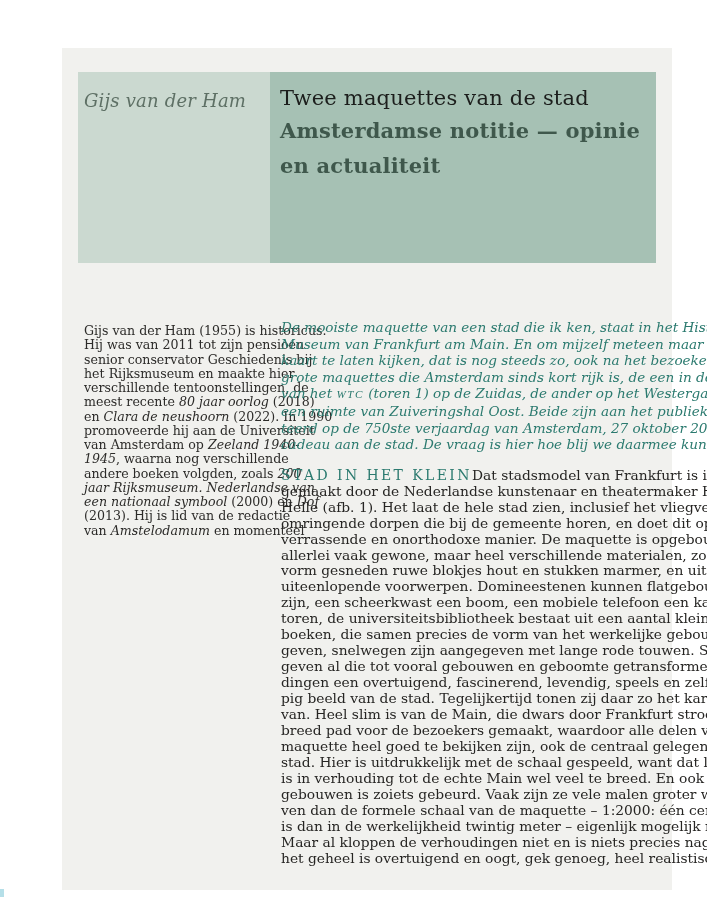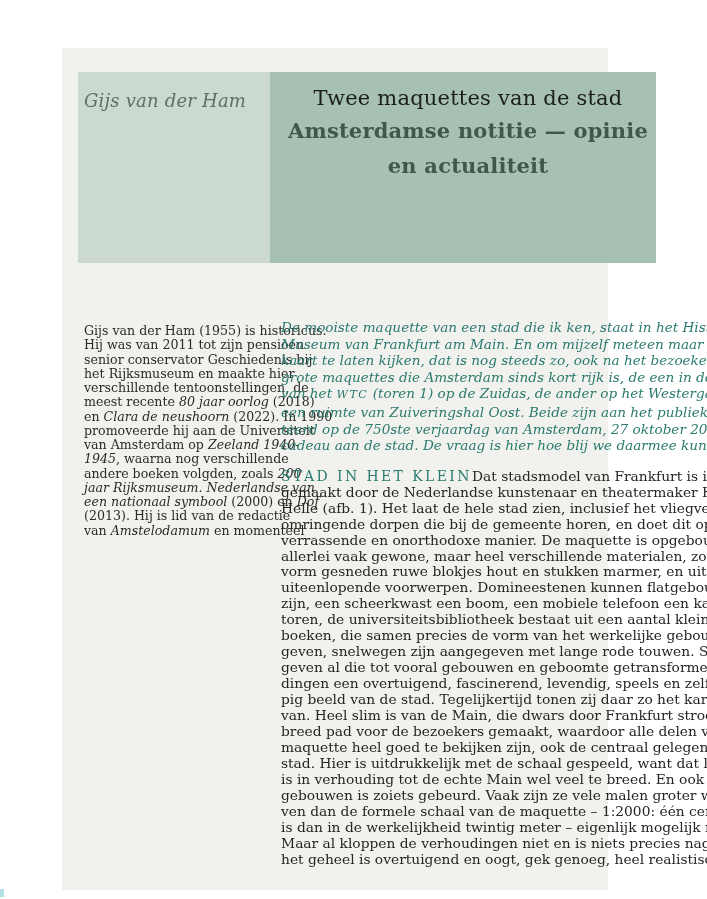--- a/index.html
+++ b/index.html
@@ -6,21 +6,21 @@
   body {
     width: 707px; height: 899px;
     background: #ffffff;
     position: relative;
     font-family: "DejaVu Serif", serif;
     overflow: hidden;
   }
   .page {
     position: absolute;
     left: 62px; top: 48px;
-    width: 546px; height: 842px;
+    width: 610px; height: 842px;
     background: #f1f1ee;
   }
   
   .header {
     position: absolute;
     left: 16px; top: 24px;
     width: 578px; height: 191px;
     display: flex;
   }
   .header-left {
@@ -33,21 +33,20 @@
     font-style: italic;
     font-size: 18px;
     color: #5e7065;
     letter-spacing: 0.2px;
   }
   .header-right {
     flex: 1;
     background: #a6c1b4;
     box-sizing: border-box;
     padding: 11px 0 0 10px;
-    text-align: center;
   }
   .page-title {
     font-size: 21px;
     line-height: 30px;
     color: #1c1e1c;
     letter-spacing: 0.2px;
   }
   .page-subtitle .line {
     font-size: 21px;
     line-height: 35px;
@@ -78,20 +77,21 @@
     color: #2b7a6f;
     font-size: 13.6px;
   }
   .intro .line {
     line-height: 16.6px;
     white-space: nowrap;
   }
   .sc {
     letter-spacing: 1.5px;
     font-size: 0.82em;
+    font-family: Liberation Serif, serif;
   }
   .article-body {
     margin-top: 15px;
     color: #262523;
     font-size: 13.8px;
   }
   .article-body .line {
     line-height: 15.95px;
     white-space: nowrap;
   }

